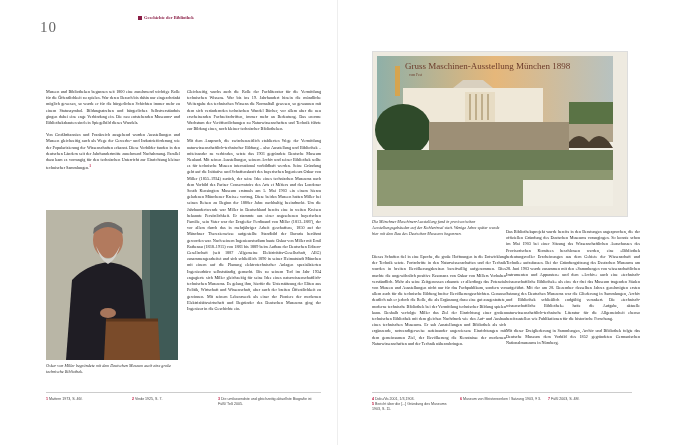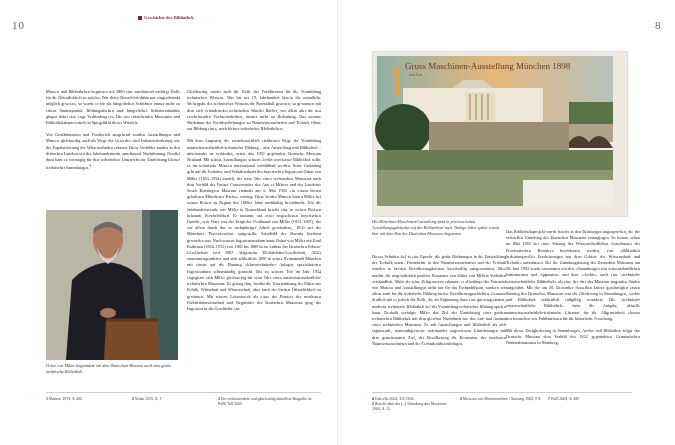--- a/index.html
+++ b/index.html
@@ -1,21 +1,21 @@
 <!DOCTYPE html>
 <html><head>
 <meta charset="utf-8">
 <style>
   html,body{margin:0;padding:0;background:#fff;}
   body{width:675px;height:445px;position:relative;overflow:hidden;font-family:"Liberation Serif","DejaVu Serif",serif;color:#222;}
   .page{position:absolute;top:0;height:445px;background:#fff;}
   .page.left{left:0;width:337px;}
   .page.right{left:338px;width:337px;}
   .gutter{position:absolute;left:337px;top:0;width:1px;height:445px;background:#eee;}
-  .pnum{position:absolute;top:19px;font-size:11px;color:#666;letter-spacing:1px;}
+  .pnum{position:absolute;top:19px;font-size:15px;color:#666;letter-spacing:1px;margin-left:28px;}
   .runhead{position:absolute;top:15px;left:138px;font-size:4.5px;color:#8a1d45;font-weight:bold;}
   .runhead .sq{display:inline-block;width:4px;height:4px;background:#8a1d45;margin-right:2px;vertical-align:middle;}
   .title{position:absolute;left:46px;top:50px;width:290px;font-size:13.5px;line-height:16px;color:#8a1d45;}
   .col{position:absolute;font-size:4.2px;line-height:6.2px;text-align:justify;color:#222;}
   .col p{margin:0 0 6px 0;}
   .fnmark{color:#c0173f;font-weight:bold;}
   .figure{position:absolute;overflow:hidden;}
   .caption{position:absolute;font-size:4.2px;line-height:5.8px;font-style:italic;color:#333;}
   .footrule{position:absolute;top:392px;height:1px;background:#ccc;}
   .fn{position:absolute;top:397px;font-family:"Liberation Sans","DejaVu Sans",sans-serif;font-size:3.6px;line-height:4.8px;color:#444;}

